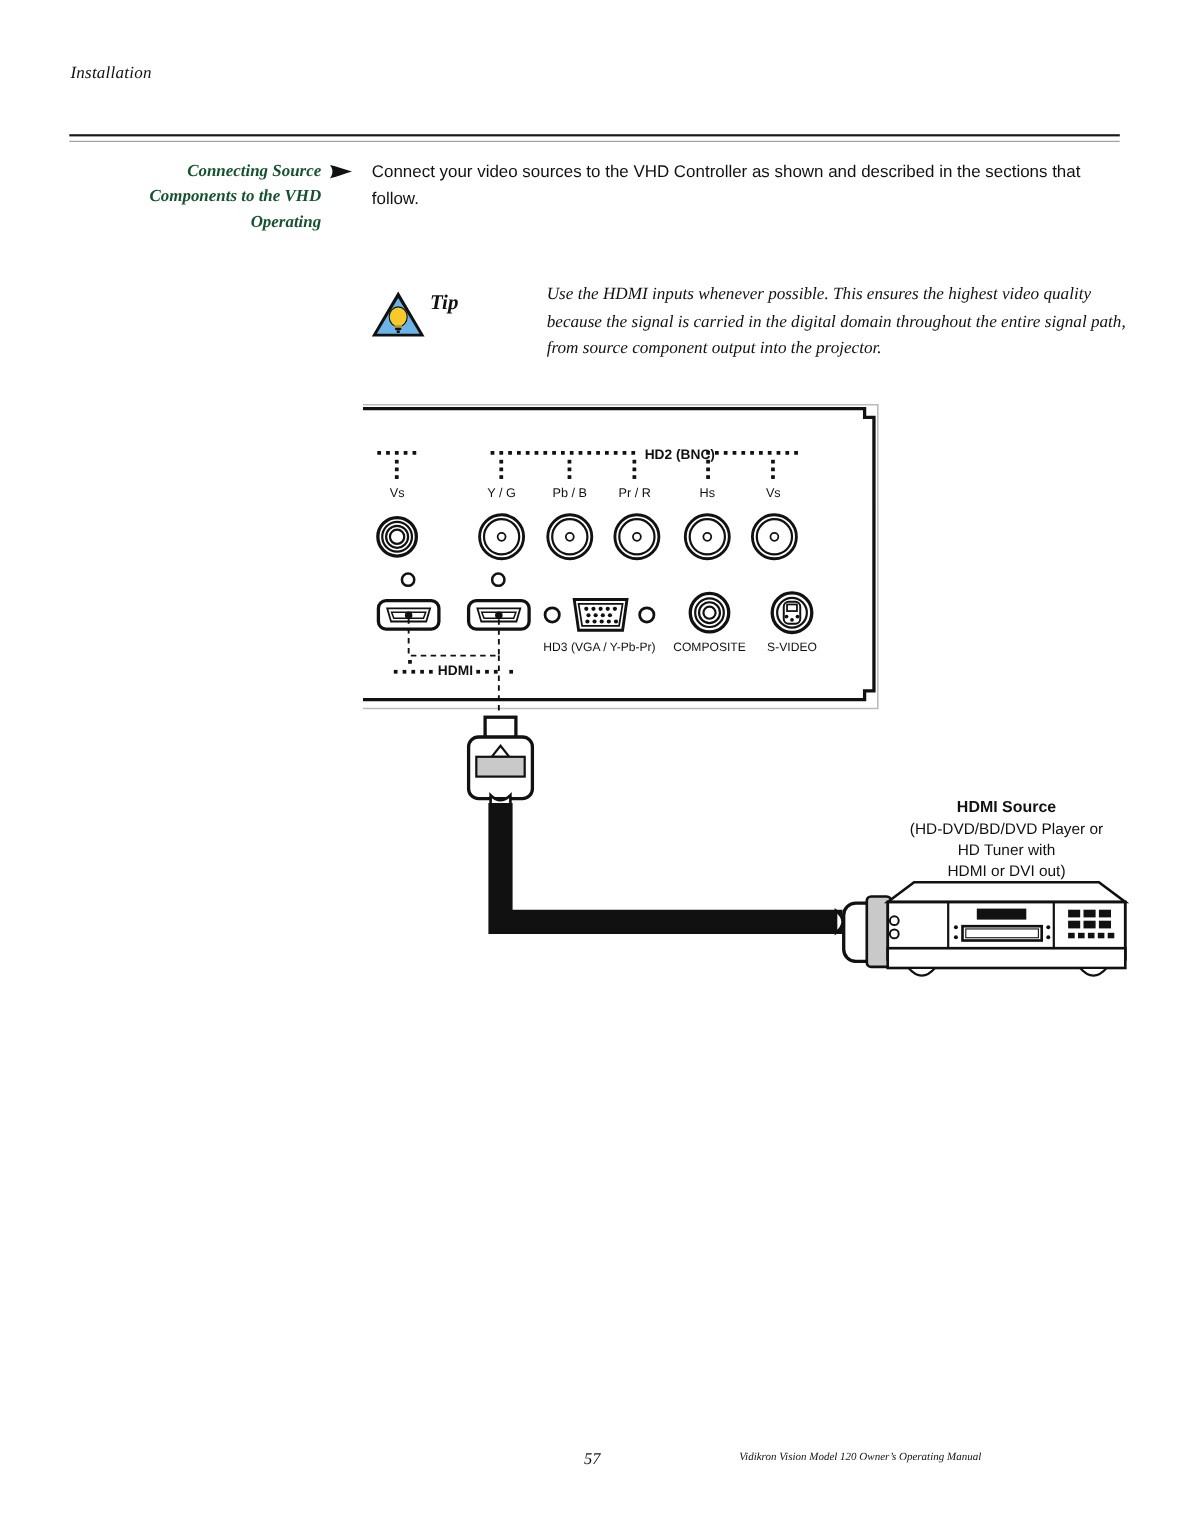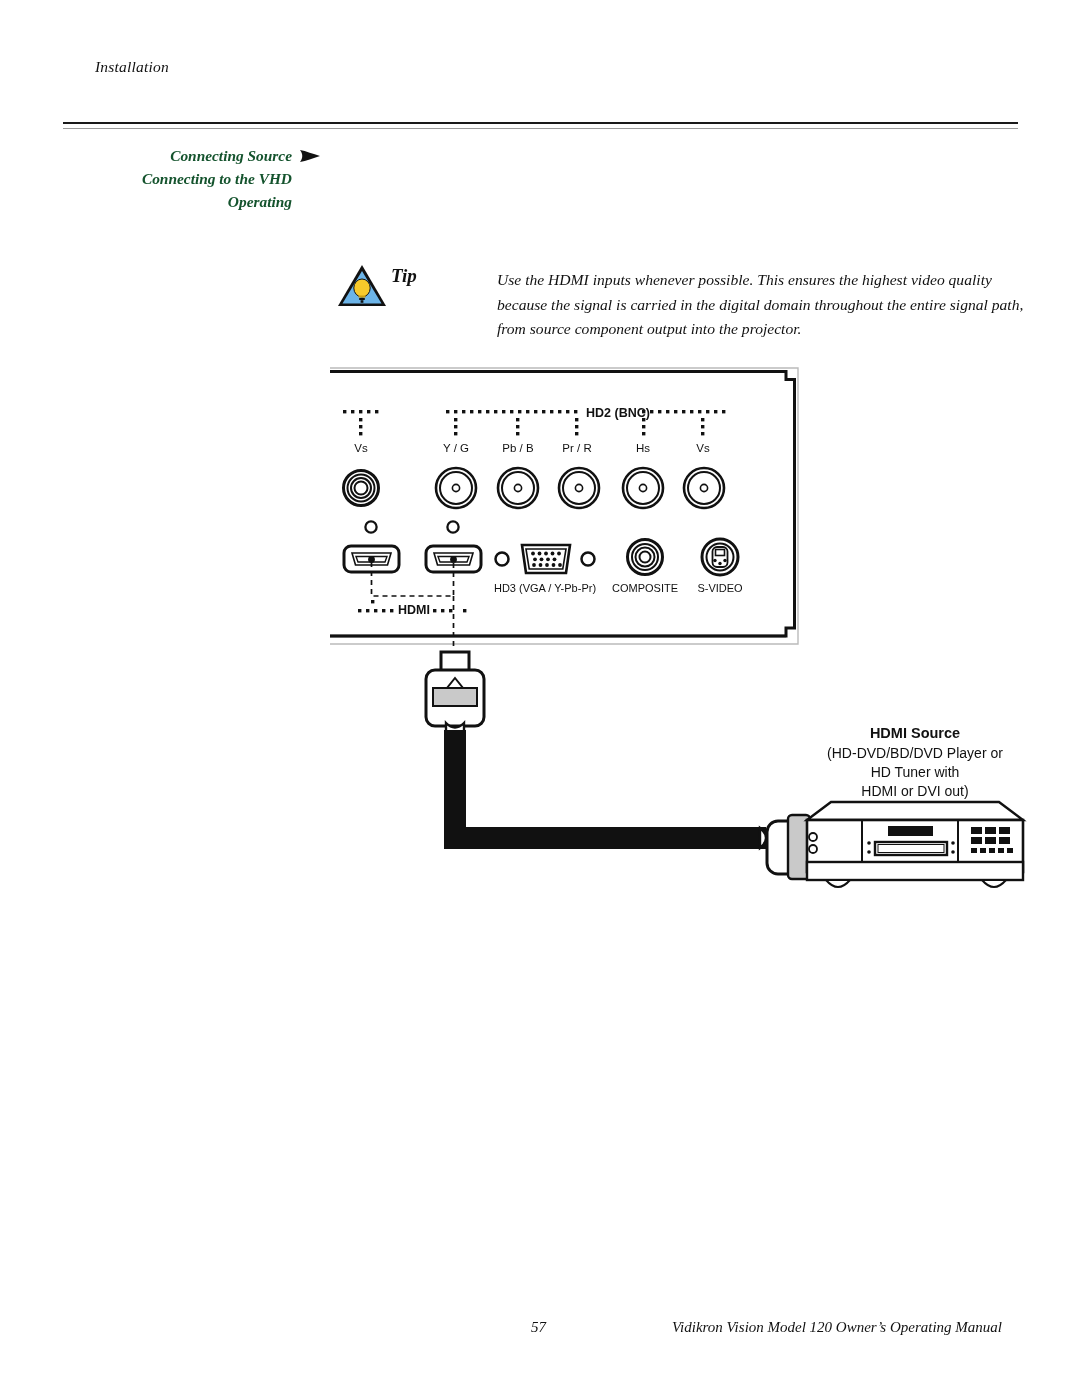--- a/index.html
+++ b/index.html
@@ -7,21 +7,21 @@
     width:1080px;height:1397px;position:relative;overflow:hidden;
     font-family:"Liberation Sans", sans-serif;color:#000;
     -webkit-font-smoothing:antialiased;
   }
   .page{position:absolute;inset:0;}
 
   
   .hdr-label{
     position:absolute;left:64px;top:58px;
     font-family:"Liberation Serif", serif;
-    font-style:italic;font-size:15.5px;letter-spacing:.2px;color:#111;margin-left:31px;
+    font-style:italic;font-size:15.5px;letter-spacing:.2px;color:#111;
   }
   .hdr-rule{
     position:absolute;left:63px;top:122px;width:955px;height:4px;
     border-top:2.6px solid #1a1a1a;border-bottom:1px solid #9a9a9a;
   }
 
   
   .sect-head{
     position:absolute;left:62px;top:144px;width:230px;
     text-align:right;
@@ -49,62 +49,63 @@
   
   .tip-icon{position:absolute;left:336px;top:262px;width:52px;height:47px;}
   .tip-word{
     position:absolute;left:391px;top:265px;
     font-family:"Liberation Serif", serif;
     font-weight:bold;font-style:italic;font-size:19px;color:#111;
   }
   .tip-text{
     position:absolute;left:497px;top:256px;width:528px;
     font-family:"Liberation Serif", serif;
-    font-style:italic;font-size:15.6px;line-height:24.5px;color:#111;margin-top:12px;
+    font-style:italic;font-size:15.6px;line-height:24.5px;color:#111;
   }
 
   
   .figure{position:absolute;left:330px;top:360px;width:700px;height:545px;}
   .figure svg{display:block;}
 
   .fig-caption{
     position:absolute;left:338px;top:922px;
     font-size:17px;color:#111;letter-spacing:.15px;
   }
 
   
   .foot-page{
     position:absolute;left:531px;top:1319px;
     font-family:"Liberation Serif", serif;font-style:italic;font-size:15px;color:#111;
   }
   .foot-title{
     position:absolute;left:672px;top:1319px;
-    font-family:"Liberation Serif", serif;font-style:italic;font-size:15px;color:#111;
+    font-family:"Liberation Serif", serif;font-style:italic;font-size:10px;color:#111;
     white-space:nowrap;
   }
 </style>
 </head>
 <body>
 
 <div class="page">
 
   <div class="hdr-label">Installation</div>
   <div class="hdr-rule"></div>
 
   <div class="sect-head">
     <div>Connecting Source</div>
-    <div>Connecting to the VHD</div>
+    <div>Components to the VHD</div>
     <div>Operating</div>
   </div>
   <div class="sect-arrow">
     <svg width="22" height="16" viewBox="0 0 22 16">
       <path d="M1 2 C7 3 14 6 21 8 C14 10 7 13 1 14 C4 10 4 6 1 2 Z" fill="#111"></path>
     </svg>
   </div>
 
+  <div class="body-par">Connect your video sources to the VHD Controller as shown and described in the sections that follow.</div>
 
   <div class="tip-icon">
     <svg width="52" height="47" viewBox="0 0 52 47">
       <path d="M26 3 L50 44 L2 44 Z" fill="#111"></path>
       <path d="M26 9 L45.5 41.5 L6.5 41.5 Z" fill="#6cb4e8"></path>
       <ellipse cx="26" cy="26" rx="8.2" ry="9" fill="#f7c92b" stroke="#111" stroke-width="1"></ellipse>
       <rect x="22.6" y="33.5" width="6.8" height="2.1" fill="#c99b12"></rect>
       <rect x="23.2" y="36" width="5.6" height="2" fill="#111"></rect>
       <path d="M24.6 38.2 h2.8 v2.6 h-2.8 z" fill="#111"></path>
     </svg>

